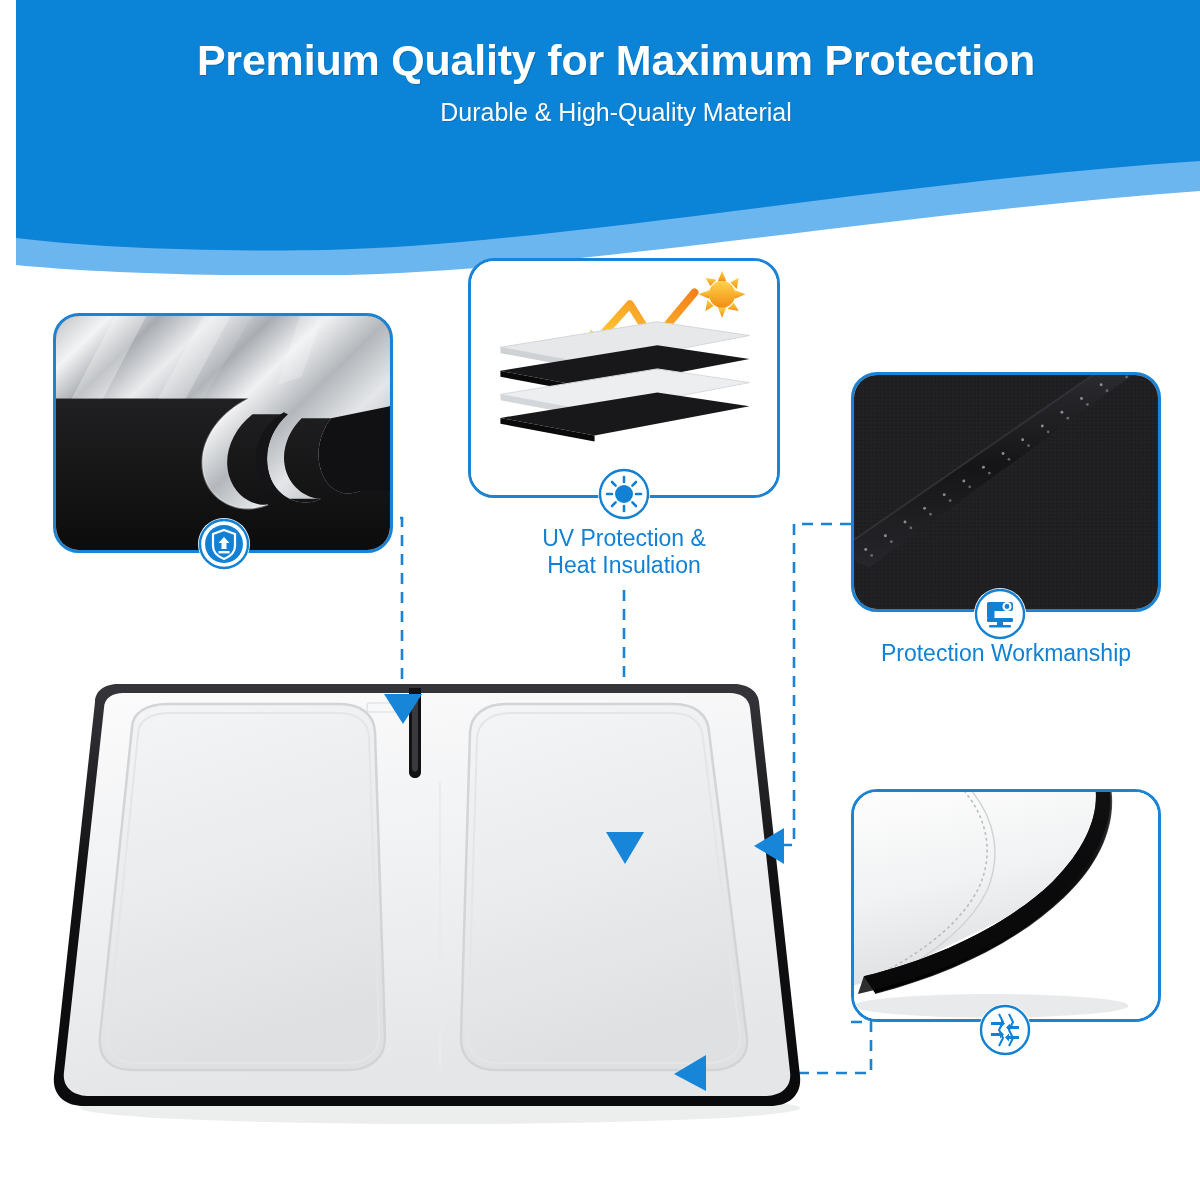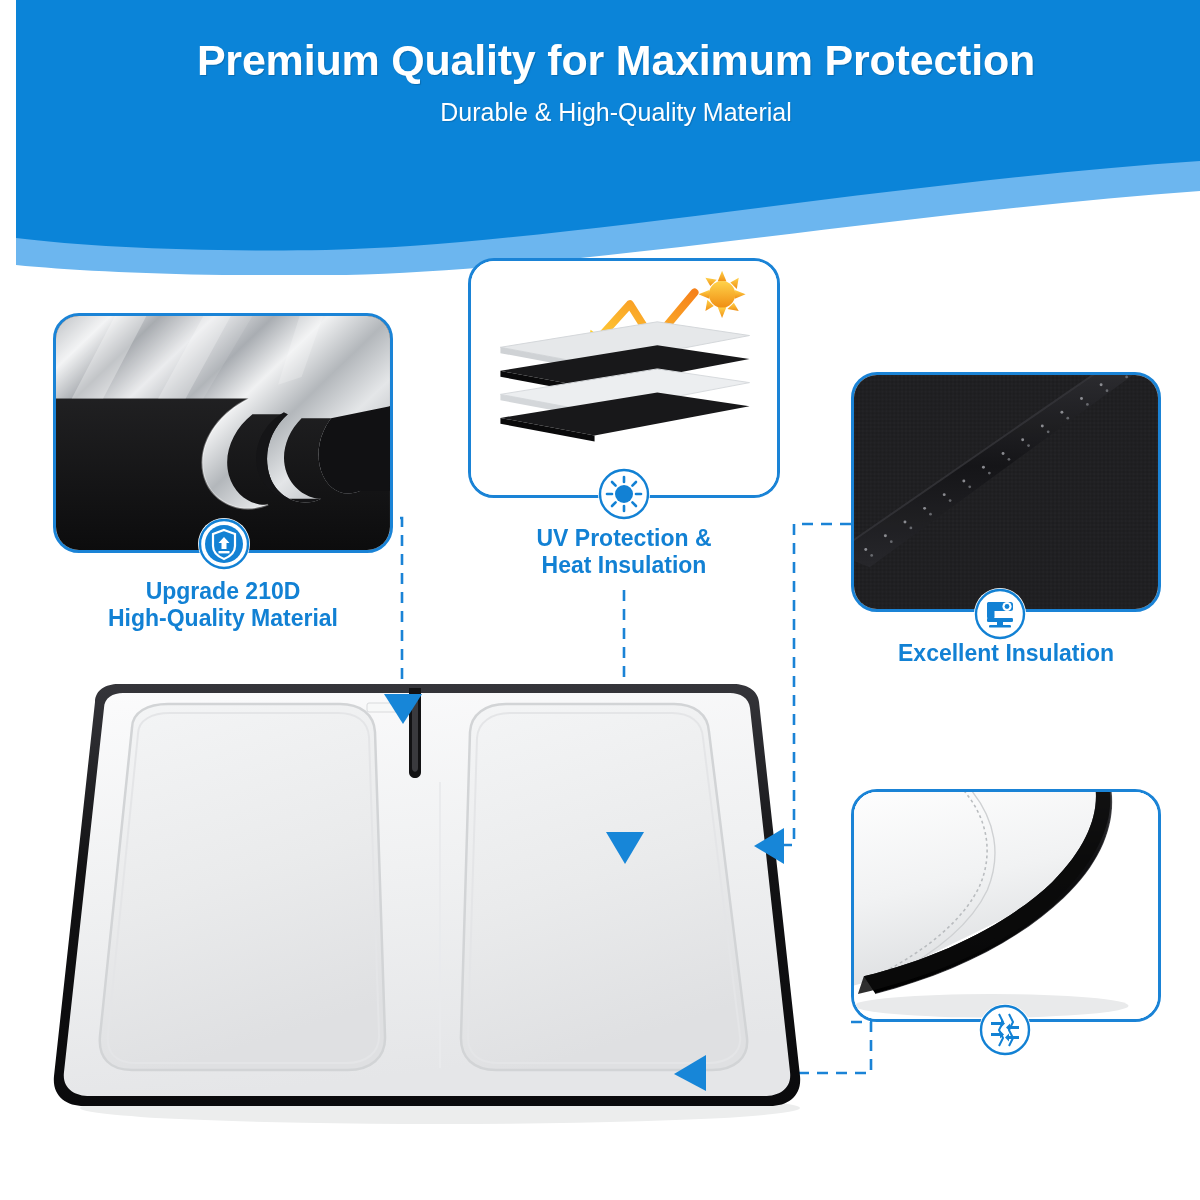--- a/index.html
+++ b/index.html
@@ -58,21 +58,21 @@
     overflow: hidden;
     background: #ffffff;
   }
   .card-photo { position: absolute; inset: 0; }
 
   .card-label {
     position: absolute;
     text-align: center;
     color: #1281d4;
     font-size: 23px;
-    font-weight: bold;
+    font-weight: normal;
     line-height: 1.18;
     white-space: pre-line;
   }
 
   .badge {
     position: absolute;
     border-radius: 50%;
     background: #ffffff;
     display: flex;
     align-items: center;
@@ -158,22 +158,20 @@
   </div>
   <div class="badge" style="left:198px; top:518px; width:52px; height:52px;">
     <svg width="52" height="52" viewBox="0 0 52 52">
       <circle cx="26" cy="26" r="24" fill="#ffffff" stroke="#1281d4" stroke-width="2.4"></circle>
       <circle cx="26" cy="26" r="19" fill="#1281d4"></circle>
       <path d="M26 12 L37 16 L37 28 C37 35 31 39 26 41 C21 39 15 35 15 28 L15 16 Z" fill="none" stroke="#ffffff" stroke-width="2.2"></path>
       <path d="M26 19 L31.5 25 L28.5 25 L28.5 31 L23.5 31 L23.5 25 L20.5 25 Z" fill="#ffffff"></path>
       <rect x="20.5" y="33" width="11" height="2.4" fill="#ffffff"></rect>
     </svg>
   </div>
-  <div class="card-label" style="left:53px; top:578px; width:340px;">Upgrade 210D
-High-Quality Material</div>
 
   <div class="card" style="left:468px; top:258px; width:312px; height:240px;">
     <svg class="card-photo" viewBox="0 0 312 240" preserveAspectRatio="none">
       <defs>
         <linearGradient id="sunG" x1="0" y1="0" x2="0" y2="1">
           <stop offset="0" stop-color="#ffd24a"></stop>
           <stop offset="1" stop-color="#f08f14"></stop>
         </linearGradient>
         <linearGradient id="rayG" x1="0" y1="1" x2="1" y2="0">
           <stop offset="0" stop-color="#ffd02e"></stop>
@@ -295,21 +293,21 @@
         <rect x="13" y="14" width="7.5" height="17" rx="2"></rect>
         <rect x="13" y="30" width="26" height="4" rx="1.2"></rect>
         <rect x="23" y="34" width="6" height="4"></rect>
         <rect x="15" y="37" width="22" height="2.6" rx="1.2"></rect>
         <circle cx="33" cy="18.5" r="4.6" fill="#ffffff"></circle>
         <circle cx="33" cy="18.5" r="2.4" fill="#1281d4"></circle>
         <rect x="16" y="24" width="2.2" height="7"></rect>
       </g>
     </svg>
   </div>
-  <div class="card-label" style="left:851px; top:640px; width:310px;">Excellent Insulation</div>
+  <div class="card-label" style="left:851px; top:640px; width:310px;">Protection Workmanship</div>
 
   <div class="card" style="left:851px; top:789px; width:310px; height:233px;">
     <svg class="card-photo" viewBox="0 0 310 233" preserveAspectRatio="none">
       <defs>
         <linearGradient id="whiteFab" x1="0" y1="0" x2="0.3" y2="1">
           <stop offset="0" stop-color="#ffffff"></stop>
           <stop offset="0.55" stop-color="#f1f2f3"></stop>
           <stop offset="1" stop-color="#dcdee0"></stop>
         </linearGradient>
         <linearGradient id="edgeBind" x1="0" y1="0" x2="0" y2="1">

